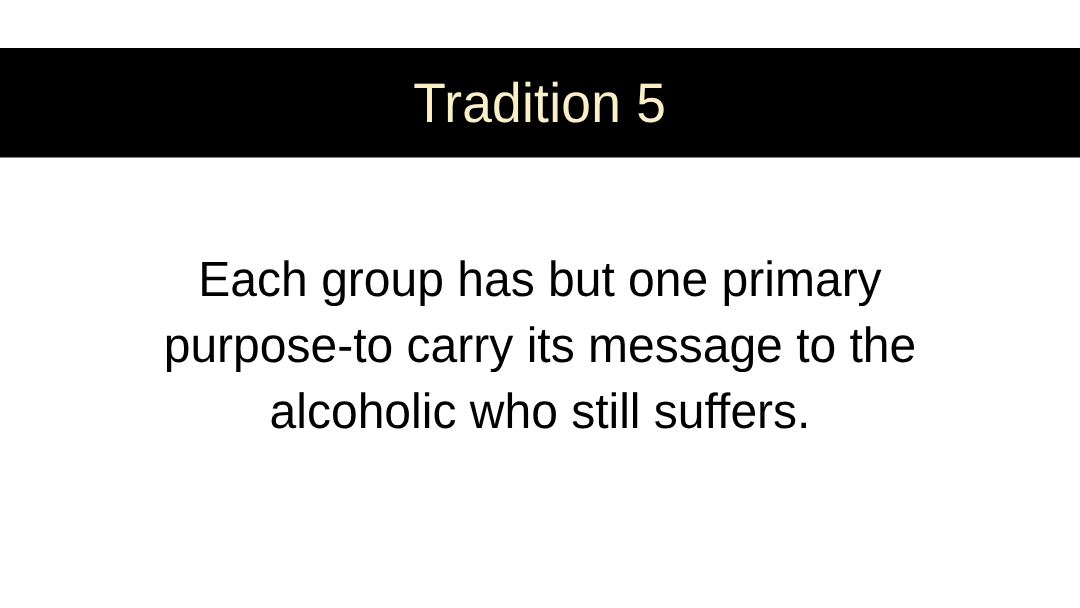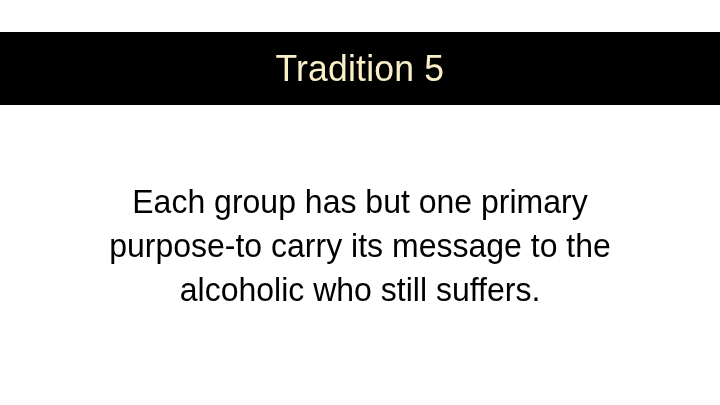--- a/index.html
+++ b/index.html
@@ -40,21 +40,21 @@
     letter-spacing: 0.2px;
     text-align: center;
     white-space: nowrap;
     transform: scaleX(0.96);
     transform-origin: center center;
   }
   
   #body-text {
     position: absolute;
     left: 40px;
-    top: 180px;
+    top: 164px;
     width: 640px;
     text-align: center;
     color: #000000;
     font-size: 33px;
     line-height: 44px;
     font-weight: 400;
   }
   #body-text .line {
     display: block;
     white-space: nowrap;

